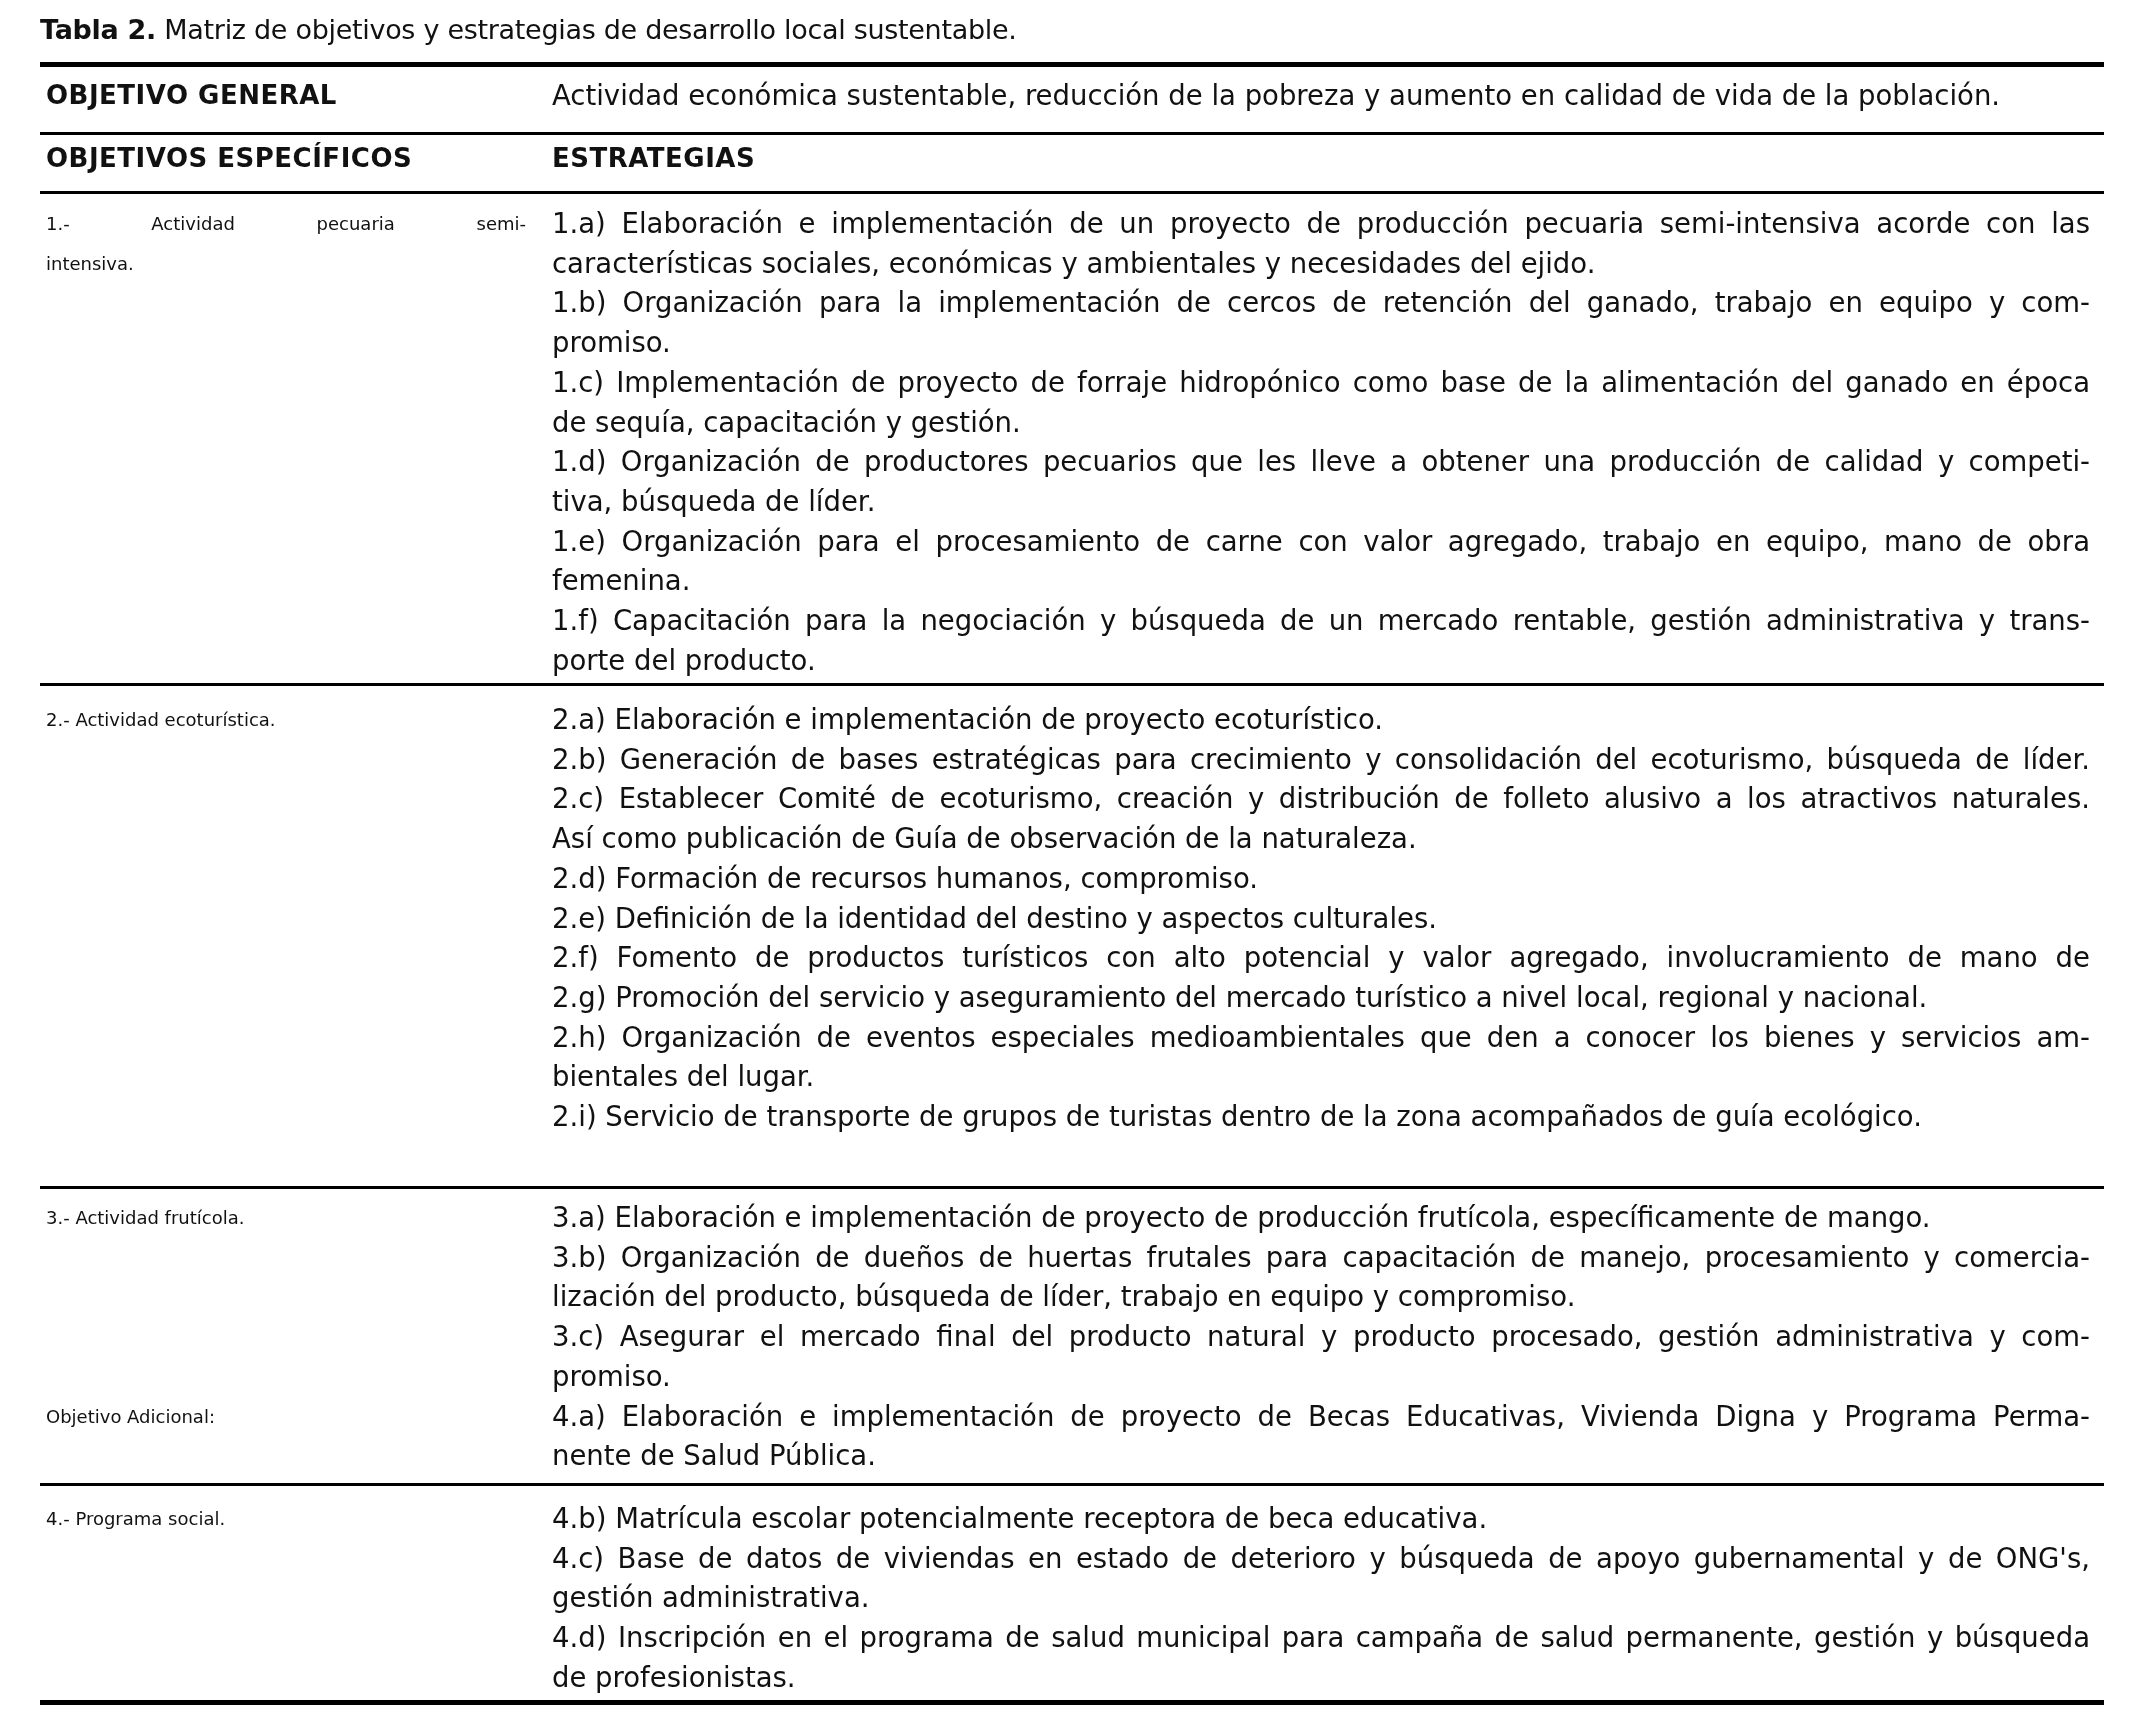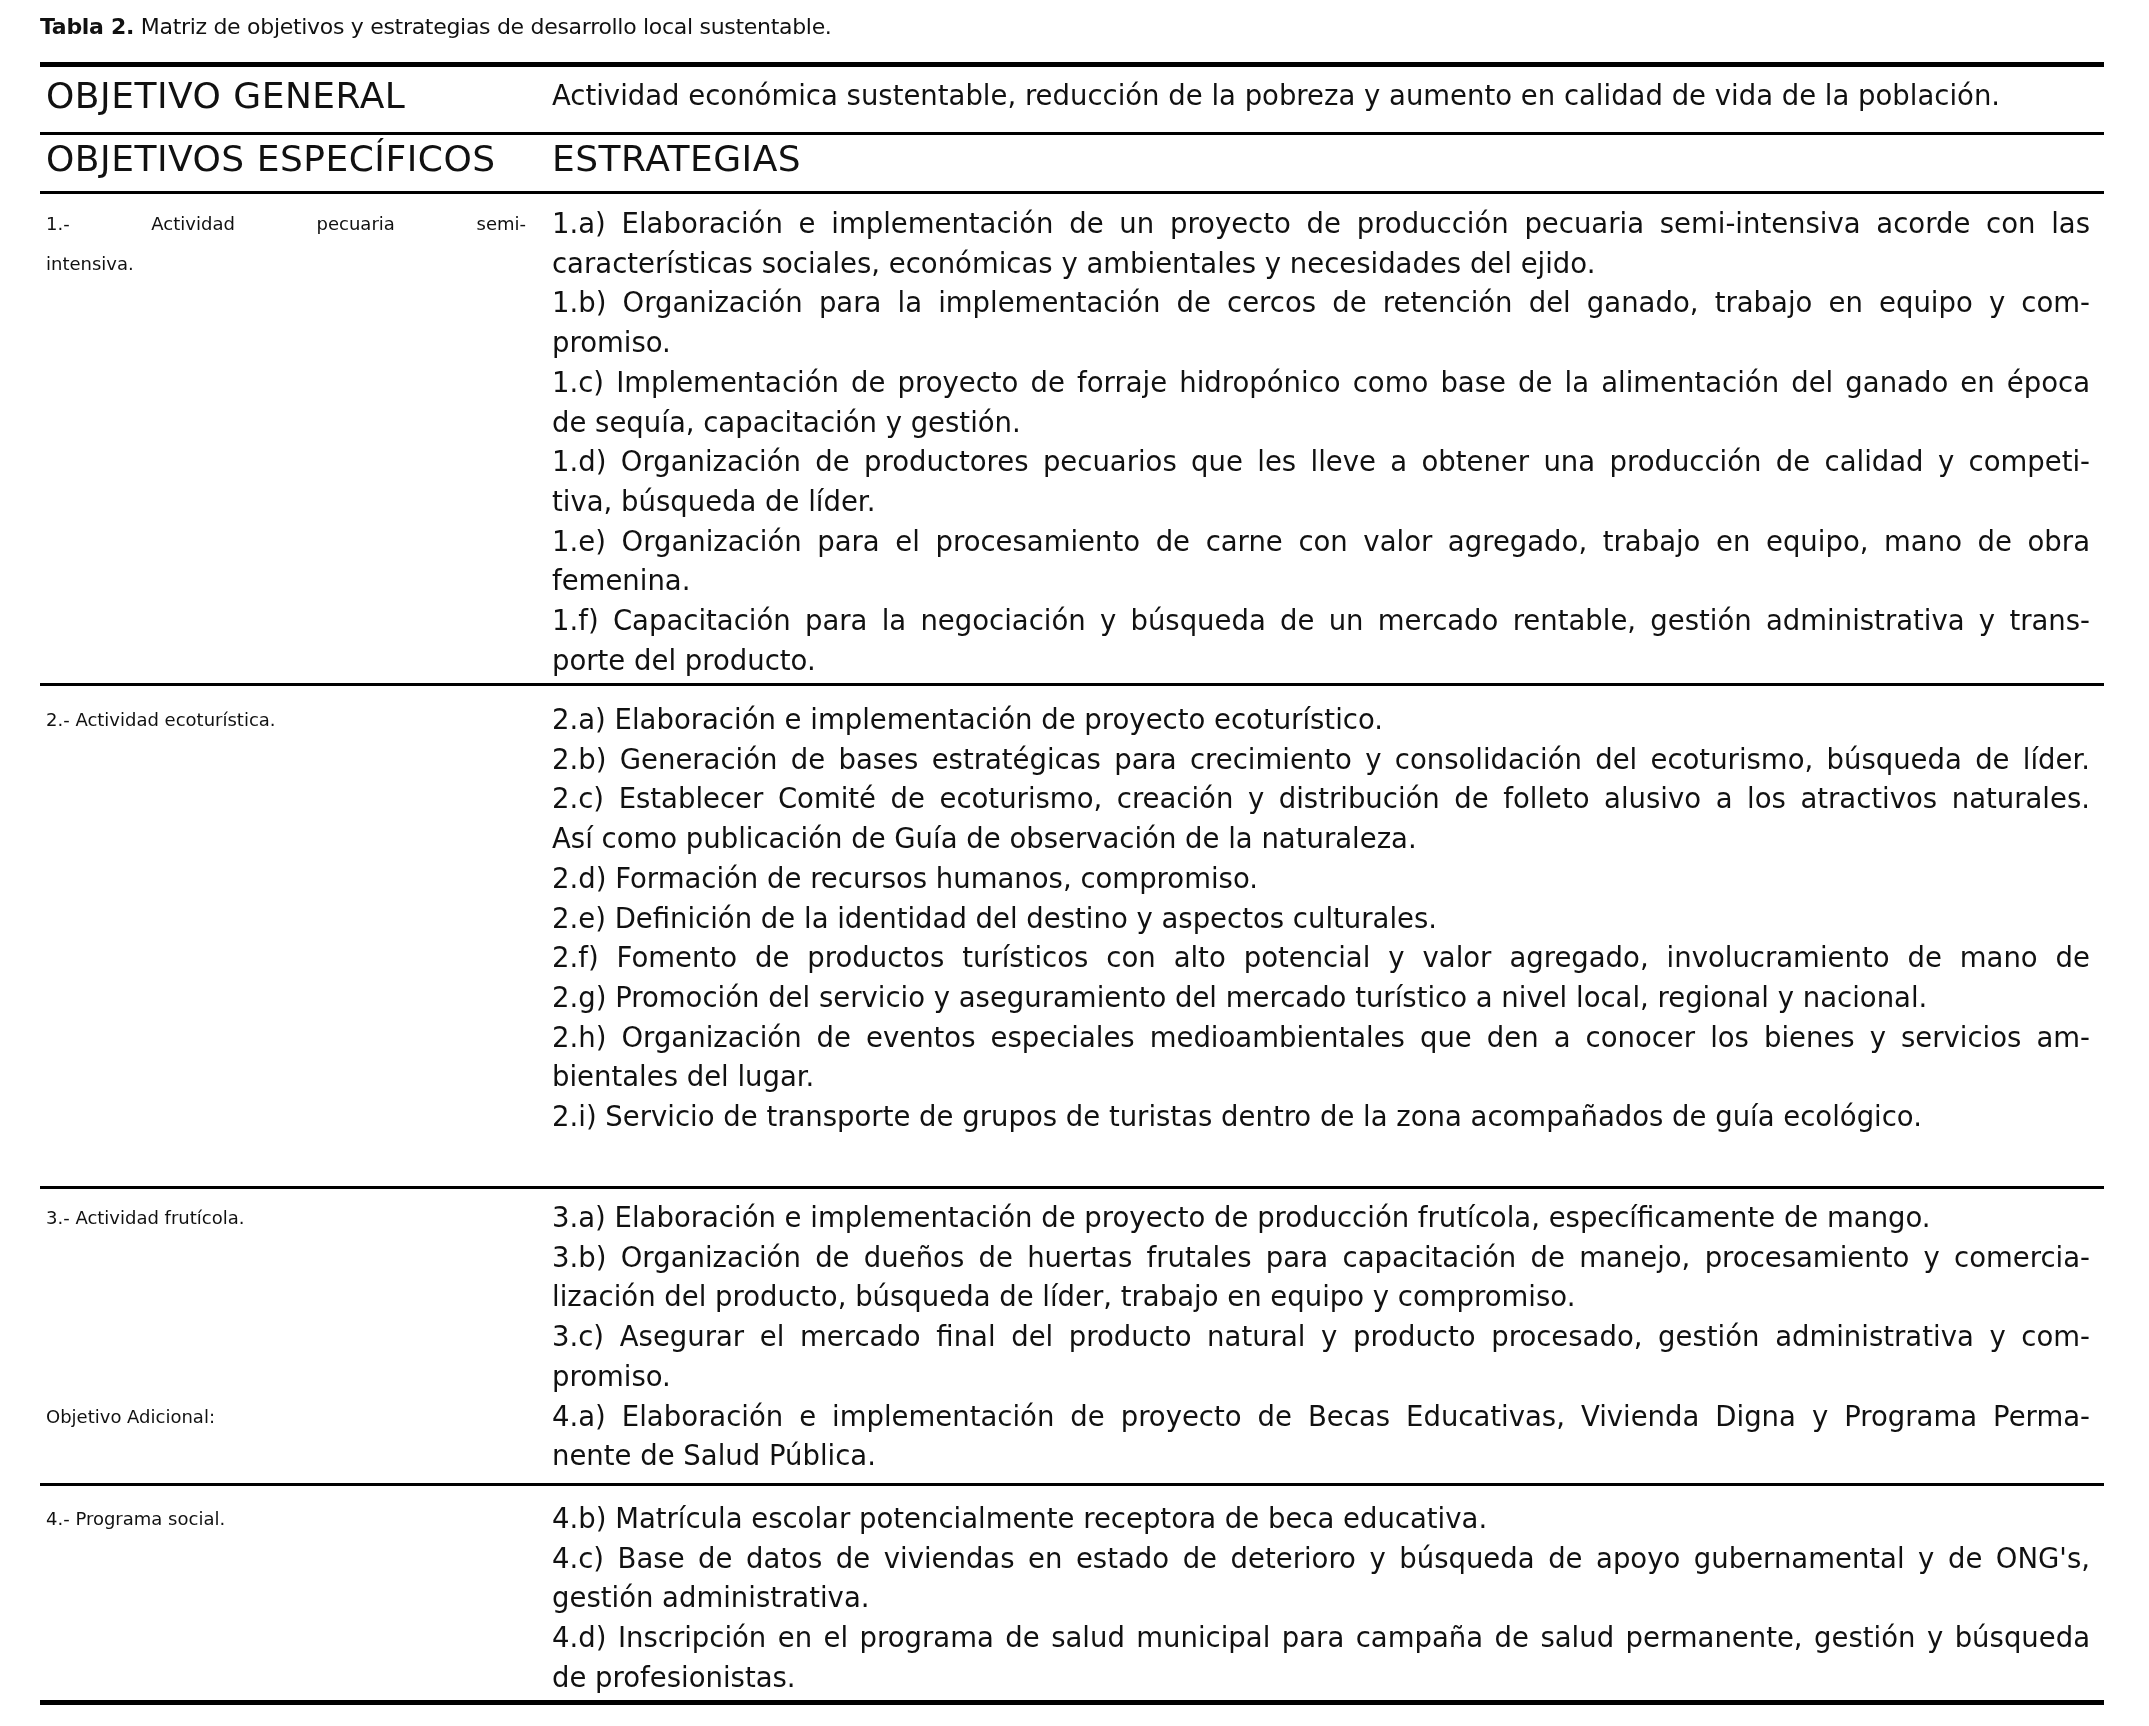--- a/index.html
+++ b/index.html
@@ -2,36 +2,36 @@
 <html><head>
 <meta charset="utf-8">
 <style>
   html, body { margin:0; padding:0; background:#ffffff; }
   body {
     width:2149px; height:1726px; position:relative; overflow:hidden;
     font-family:"DejaVu Sans", sans-serif; color:#111;
   }
   .caption {
     position:absolute; left:40px; top:14px;
-    font-size:22px; letter-spacing:-0.3px; white-space:nowrap;text-align:right;
+    font-size:27px; letter-spacing:-0.3px; white-space:nowrap;text-align:right;
   }
   .caption b { font-weight:bold; }
   .rule { position:absolute; left:40px; width:2064px; background:#000; }
   .thick { height:5px; }
   .thin { height:3px; }
   .row { position:absolute; left:40px; width:2064px; }
   .lcol {
     position:absolute; left:6px; width:480px;
     font-size:18px; line-height:39.7px;
   }
   .rcol {
     position:absolute; left:512px; width:1538px;
     font-size:27.5px; line-height:39.7px; text-align:justify;
   }
-  .hdr { font-weight:normal; font-size:36px; letter-spacing:0.5px; }
+  .hdr { font-weight:bold; font-size:26px; letter-spacing:0.5px; }
   .line { display:block; white-space:nowrap; }
   .just { text-align:justify; text-align-last:justify; display:block; white-space:normal; }
 </style>
 </head>
 <body>
 
 <div class="caption">
   <b>Tabla 2.</b><span> Matriz de objetivos y estrategias de desarrollo local sustentable.</span>
 </div>
 

